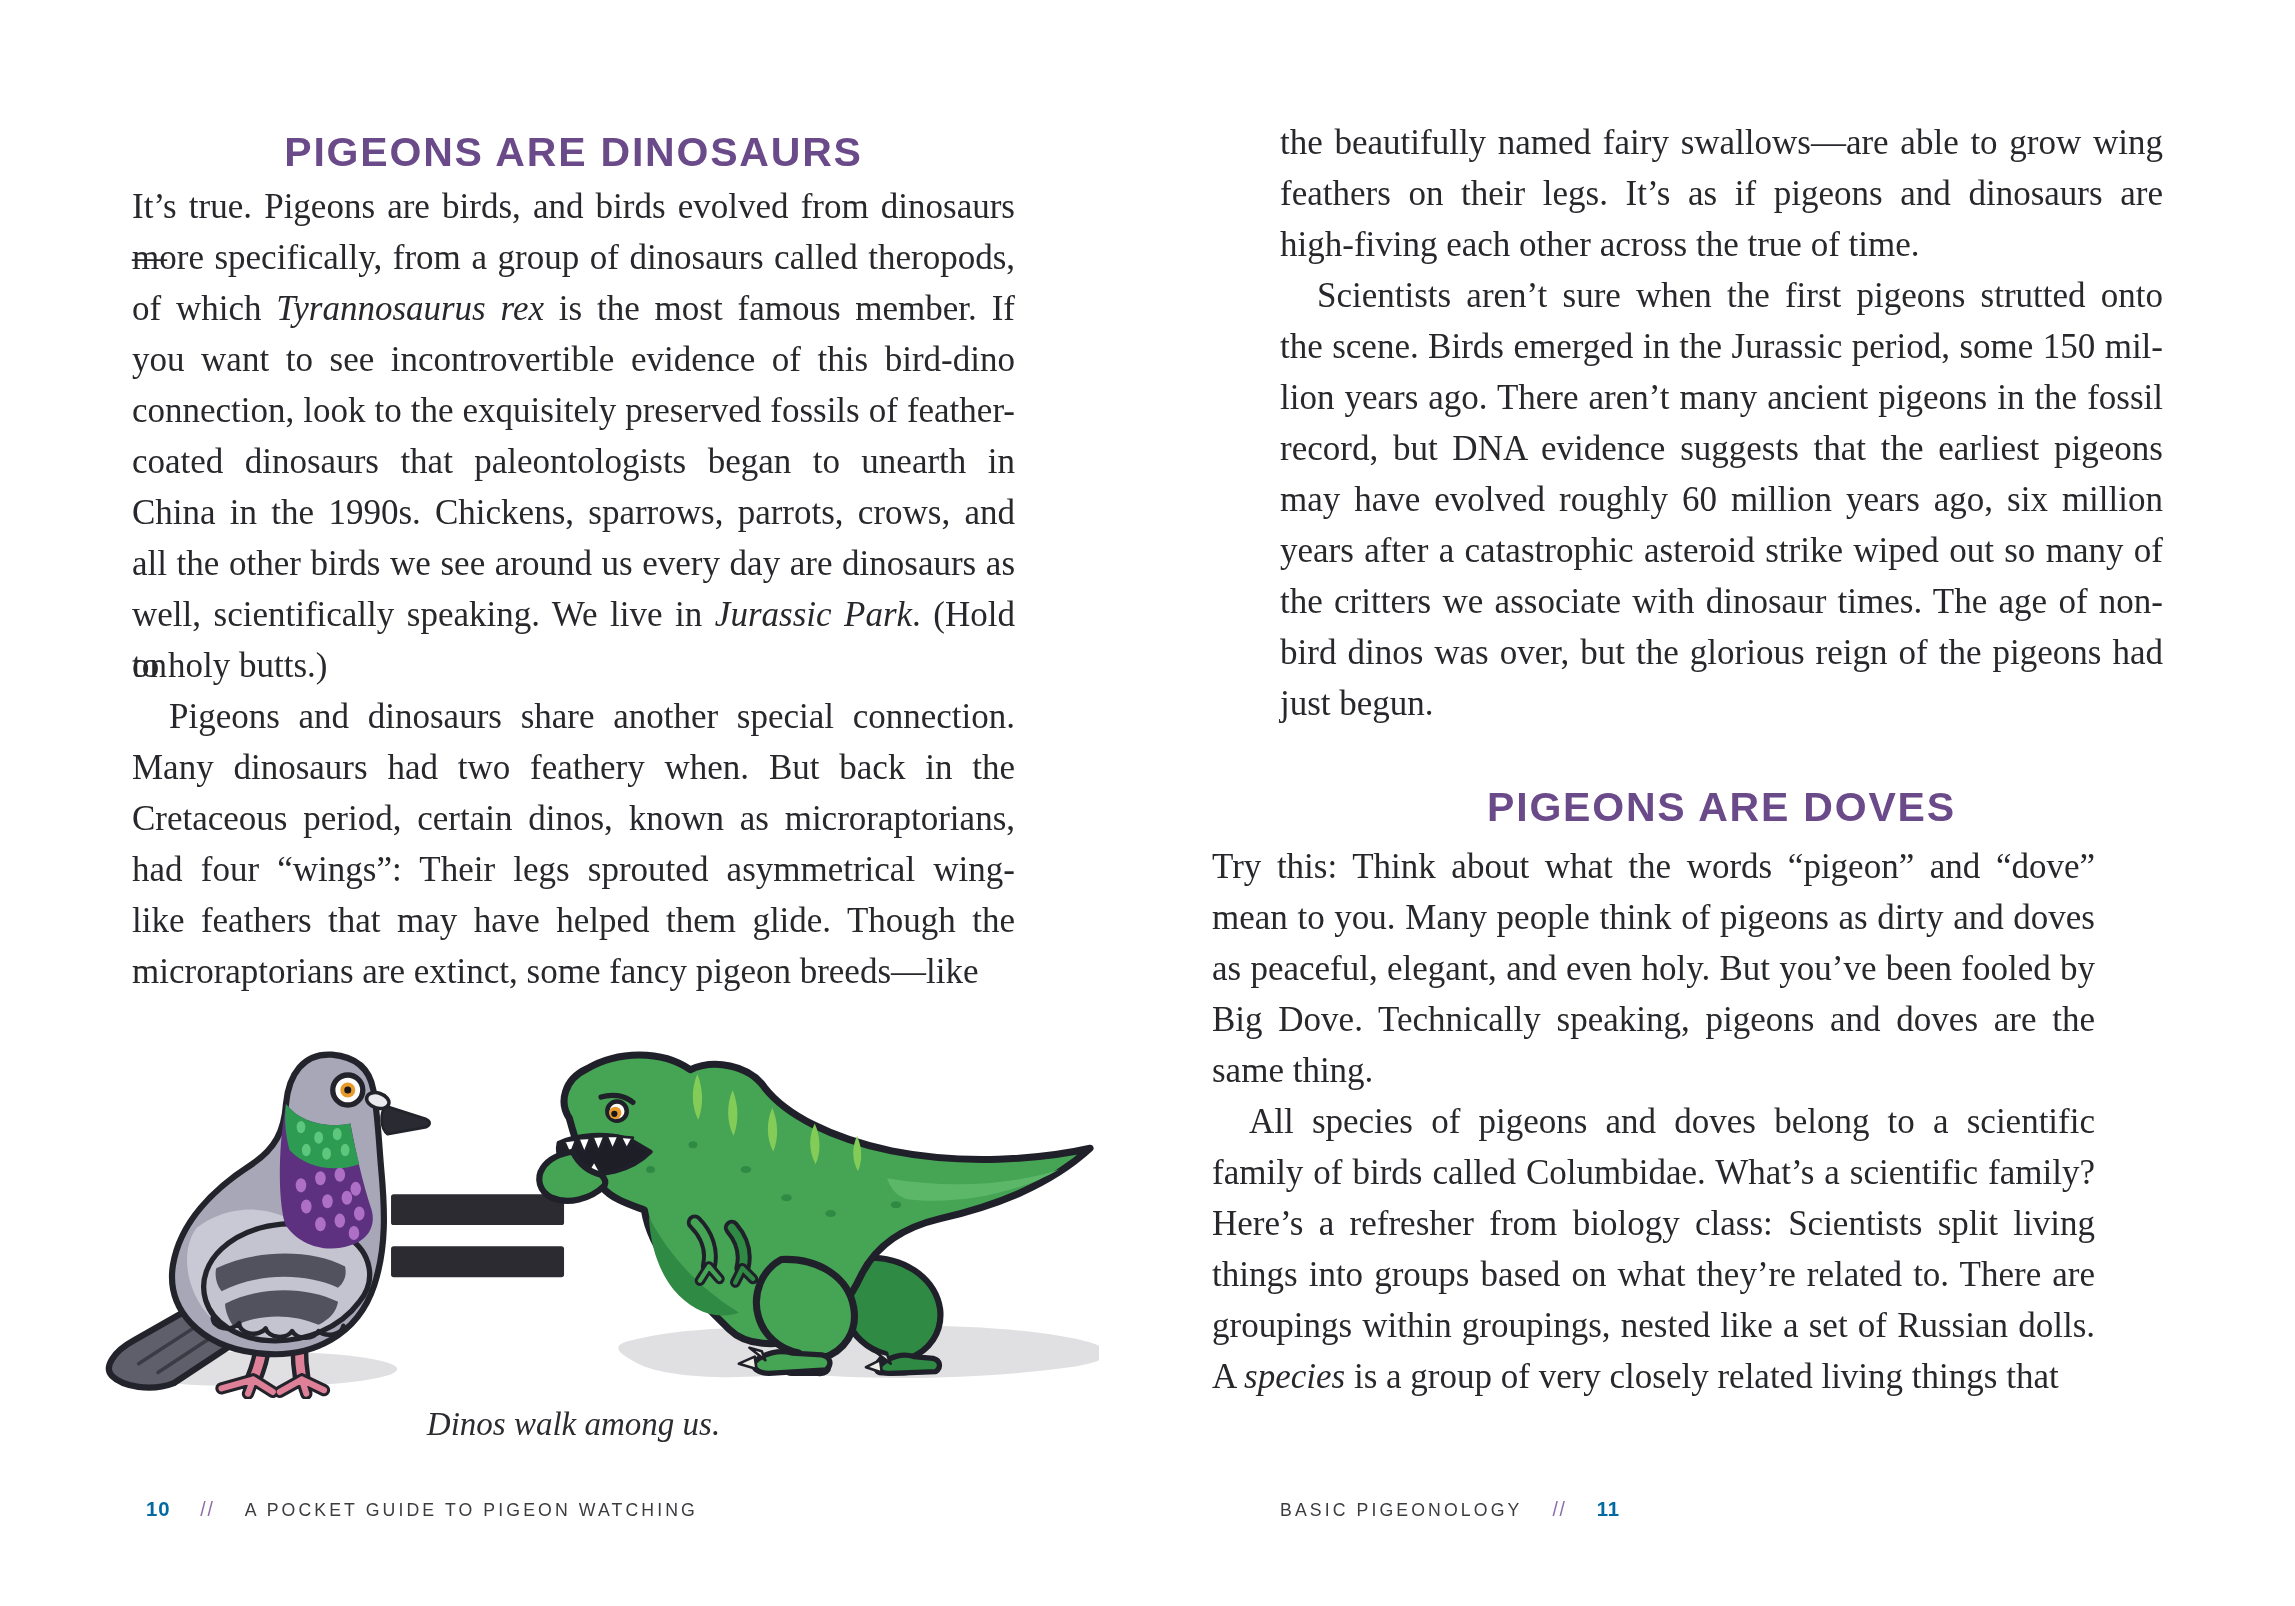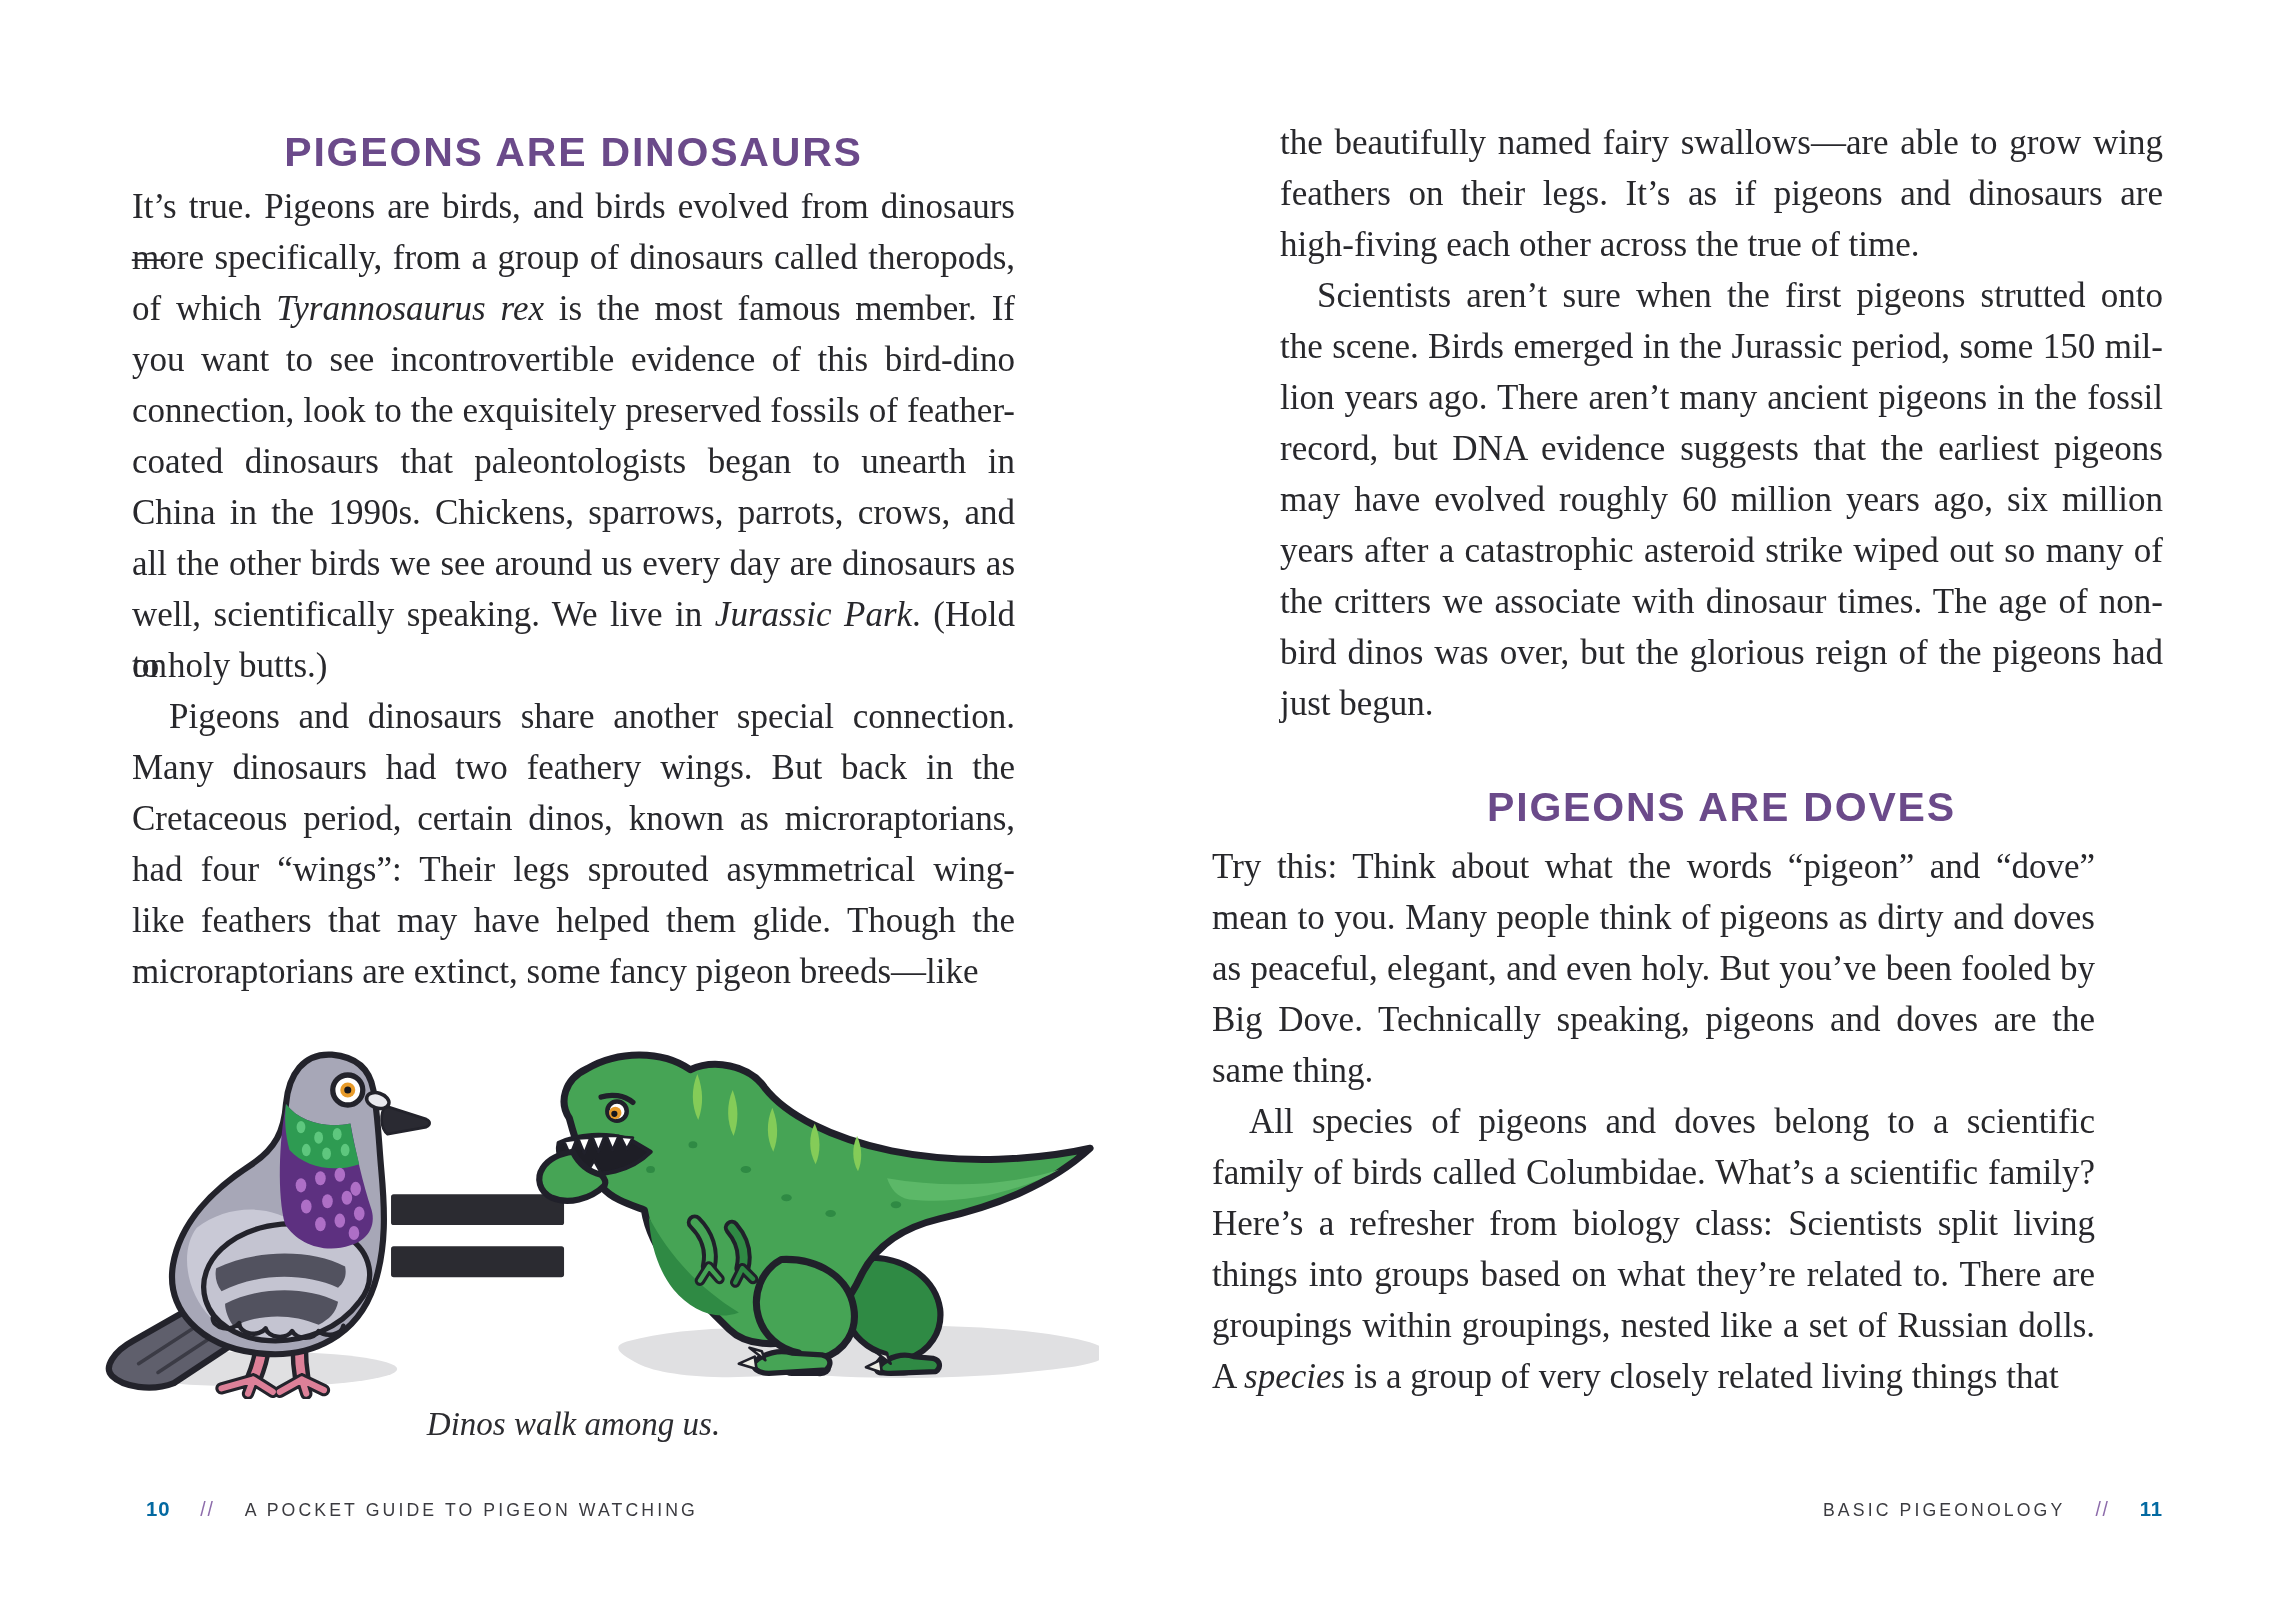--- a/index.html
+++ b/index.html
@@ -59,21 +59,21 @@
     font-size:20.3px;
     letter-spacing:0.9px;
     color:#0369a1;
   }
   .footer .slashes{
     color:var(--slash,#8d6cab);
     font-size:19.4px;
     letter-spacing:1.8px;
   }
   .footer.left{left:146px;}
-  .footer.right{left:1280px;width:883px;justify-content:flex-end;}
+  .footer.right{left:1280px;width:883px;}
   .figure{position:absolute;left:75px;top:1037px;width:1024px;height:362px;}
   .figure svg{display:block;width:100%;height:100%;}
 </style>
 </head>
 <body>
 
 <div class="spread">
 
   <section>
     <h1 class="heading column" style="left:132px;top:132px;">PIGEONS ARE DINOSAURS</h1>
@@ -83,21 +83,21 @@
         <div class="line">more specifically, from a group of dinosaurs called theropods,</div>
         <div class="line">of which <em>Tyrannosaurus rex</em> is the most famous member. If</div>
         <div class="line">you want to see incontrovertible evidence of this bird-dino</div>
         <div class="line">connection, look to the exquisitely preserved fossils of feather-</div>
         <div class="line">coated dinosaurs that paleontologists began to unearth in</div>
         <div class="line">China in the 1990s. Chickens, sparrows, parrots, crows, and</div>
         <div class="line">all the other birds we see around us every day are dinosaurs as</div>
         <div class="line">well, scientifically speaking. We live in <em>Jurassic Park</em>. (Hold on</div>
         <div class="line last">to holy butts.)</div>
         <div class="line indent">Pigeons and dinosaurs share another special connection.</div>
-        <div class="line">Many dinosaurs had two feathery wings. But back in the</div>
+        <div class="line">Many dinosaurs had two feathery when. But back in the</div>
         <div class="line">Cretaceous period, certain dinos, known as microraptorians,</div>
         <div class="line">had four “wings”: Their legs sprouted asymmetrical wing-</div>
         <div class="line">like feathers that may have helped them glide. Though the</div>
         <div class="line last">microraptorians are extinct, some fancy pigeon breeds—like</div>
       </div>
 
     <div class="figure">
       <svg viewBox="0 0 1160 410" xmlns="http://www.w3.org/2000/svg">
 
         <ellipse cx="205" cy="376" rx="160" ry="20" fill="#e0e0e2"></ellipse>

